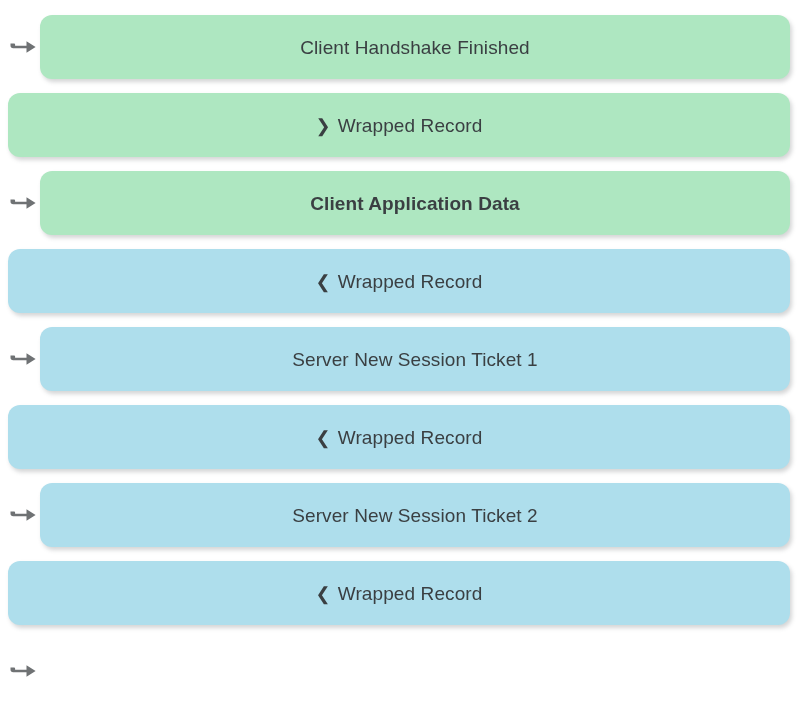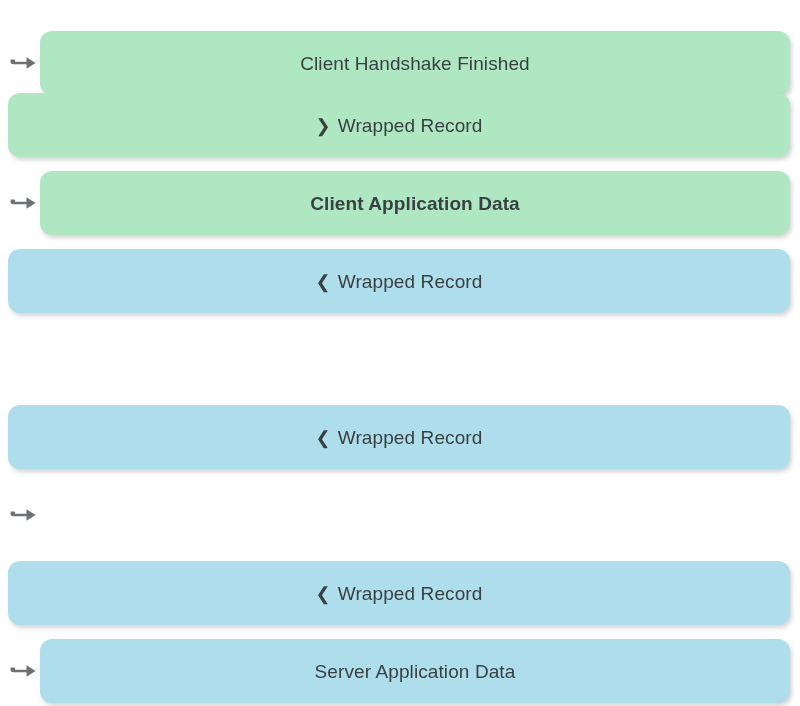--- a/index.html
+++ b/index.html
@@ -83,21 +83,21 @@
     color: #3a3f42;
     margin-right: 7px;
     line-height: 1;
     display: inline-block;
   }
 </style>
 </head>
 <body>
 
 <div id="diagram">
-    <div class="row" style="top: 24px;">
+    <div class="row" style="top: 8px;">
       <div class="arrow-slot">
         <span class="arrow-icon">
           <svg viewBox="0 0 28 22" width="28" height="22" aria-hidden="true">
             <path fill="#6f7274" d="M1.5 7.5 h3.6 a1 1 0 0 1 1 1 v1.2 h11.4 V5.2 L26.6 11 l-9.1 5.8 V12.3 H4.2 a2.7 2.7 0 0 1 -2.7 -2.7 Z"></path>
           </svg>
         </span>
       </div>
       <div class="bar green">
         <div class="bar-label">
           <span>Client Handshake Finished</span>
@@ -129,54 +129,68 @@
     </div>
     <div class="row" style="top: 242px;">
       <div class="arrow-slot empty"></div>
       <div class="bar blue">
         <div class="bar-label">
           <span class="chevron">❮</span>
           <span>Wrapped Record</span>
         </div>
       </div>
     </div>
+    <div class="row" style="top: 320px;">
+      <div class="arrow-slot">
+        <span class="arrow-icon">
+          <svg viewBox="0 0 28 22" width="28" height="22" aria-hidden="true">
+            <path fill="#6f7274" d="M1.5 7.5 h3.6 a1 1 0 0 1 1 1 v1.2 h11.4 V5.2 L26.6 11 l-9.1 5.8 V12.3 H4.2 a2.7 2.7 0 0 1 -2.7 -2.7 Z"></path>
+          </svg>
+        </span>
+      </div>
+      <div class="bar blue">
+        <div class="bar-label">
+          <span>Server New Session Ticket 1</span>
+        </div>
+      </div>
+    </div>
     <div class="row" style="top: 398px;">
       <div class="arrow-slot empty"></div>
       <div class="bar blue">
         <div class="bar-label">
           <span class="chevron">❮</span>
           <span>Wrapped Record</span>
         </div>
       </div>
     </div>
     <div class="row" style="top: 476px;">
       <div class="arrow-slot">
         <span class="arrow-icon">
           <svg viewBox="0 0 28 22" width="28" height="22" aria-hidden="true">
             <path fill="#6f7274" d="M1.5 7.5 h3.6 a1 1 0 0 1 1 1 v1.2 h11.4 V5.2 L26.6 11 l-9.1 5.8 V12.3 H4.2 a2.7 2.7 0 0 1 -2.7 -2.7 Z"></path>
           </svg>
         </span>
+      </div>
+      <div class="bar blue">
+        <div class="bar-label">
+          <span>Server New Session Ticket 2</span>
+        </div>
       </div>
     </div>
     <div class="row" style="top: 554px;">
       <div class="arrow-slot empty"></div>
       <div class="bar blue">
         <div class="bar-label">
           <span class="chevron">❮</span>
           <span>Wrapped Record</span>
         </div>
       </div>
     </div>
     <div class="row" style="top: 632px;">
       <div class="arrow-slot">
         <span class="arrow-icon">
           <svg viewBox="0 0 28 22" width="28" height="22" aria-hidden="true">
             <path fill="#6f7274" d="M1.5 7.5 h3.6 a1 1 0 0 1 1 1 v1.2 h11.4 V5.2 L26.6 11 l-9.1 5.8 V12.3 H4.2 a2.7 2.7 0 0 1 -2.7 -2.7 Z"></path>
           </svg>
         </span>
       </div>
-      <div class="bar blue">
-        <div class="bar-label">
-          <span>Server Application Data</span>
-        </div>
-      </div>
     </div>
   </div>
 
 </body></html>

